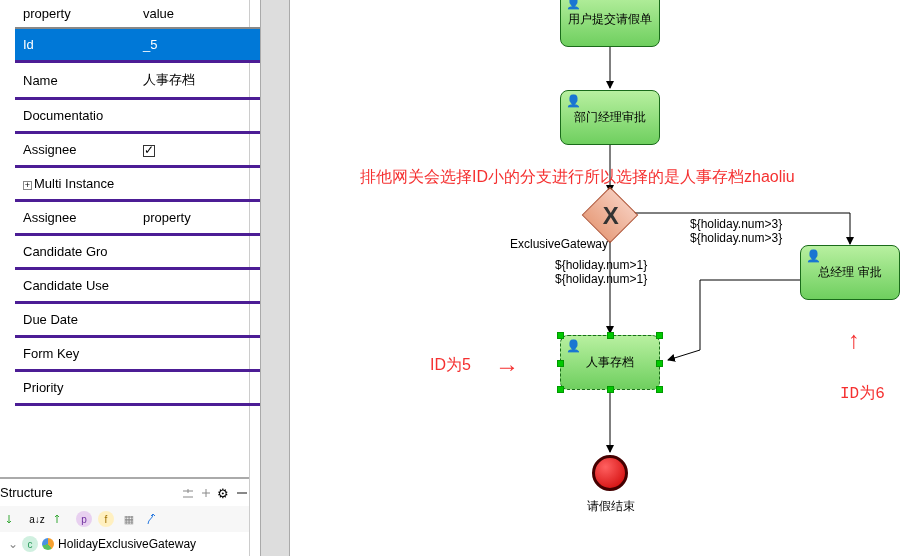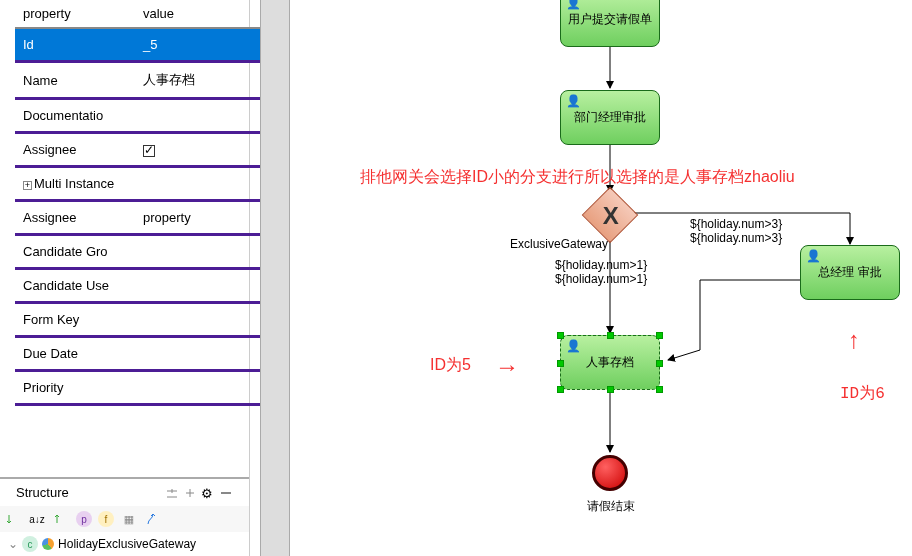--- a/index.html
+++ b/index.html
@@ -6,21 +6,21 @@
     body { font-family: "Microsoft YaHei", Arial, sans-serif; font-size: 12px; background: #fff; width: 912px; height: 556px; overflow: hidden; position: relative; display: flex; }
     .left-panel { width: 250px; background: #fff; border-right: 1px solid #ccc; display: flex; flex-direction: column; }
     .prop-table { width: 100%; border-collapse: collapse; margin-left: 15px; }
     .prop-table th { text-align: left; padding: 6px 8px; border-bottom: 2px solid #888; font-weight: normal; font-size: 13px; }
     .prop-table td { padding: 8px 8px; border-bottom: 3px solid #4c1d95; font-size: 13px; }
     .prop-table tr.selected td { background: #0078d7; color: #fff; }
     .prop-table .key-col { width: 120px; }
     .checkbox { width: 12px; height: 12px; border: 1px solid #333; display: inline-block; vertical-align: middle; position: relative; background: #fff; }
     .checkbox.checked::after { content: "✓"; position: absolute; top: -3px; left: 0; font-size: 12px; color: #000; }
     .expand-toggle { display: inline-block; width: 9px; height: 9px; border: 1px solid #888; text-align: center; line-height: 7px; font-size: 9px; margin-right: 2px; }
-    .structure-header { border-top: 2px solid #aaa; padding: 6px 16px; display: flex; justify-content: space-between; align-items: center; font-size: 13px; gap: 43px; }
+    .structure-header { border-top: 2px solid #aaa; padding: 6px 0; display: flex; justify-content: space-between; align-items: center; font-size: 13px; gap: 43px; }
     .structure-icons { display: flex; gap: 4px; }
     .mini-icon { width: 14px; height: 14px; display: inline-block; }
     .toolbar { padding: 4px; display: flex; gap: 6px; align-items: center; background: #f7f7f7; text-align: right; }
     .tool-btn { width: 18px; height: 18px; display: inline-flex; align-items: center; justify-content: center; font-size: 11px; }
     .badge { border-radius: 50%; width: 16px; height: 16px; display: inline-flex; align-items: center; justify-content: center; font-size: 10px; }
     .tree-row { padding: 4px 8px; display: flex; align-items: center; gap: 4px; font-size: 12px; }
     .right-area { flex: 1; position: relative; }
     .vsep { position: absolute; left: 10px; top: 0; bottom: 0; width: 30px; background: #ddd; border-left: 1px solid #aaa; border-right: 1px solid #aaa; }
     .canvas { position: absolute; left: 50px; top: 0; right: 0; bottom: 0; background: #fff; }
     .task { position: absolute; width: 100px; height: 55px; border: 1px solid #1a6b1a; border-radius: 8px; background: linear-gradient(#b8f0a0, #6fcf5f); display: flex; flex-direction: column; align-items: center; justify-content: center; font-size: 12px; }
@@ -74,25 +74,25 @@
         </tr>
         <tr>
           <td class="key-col"><span>Candidate Gro</span></td>
           <td></td>
         </tr>
         <tr>
           <td class="key-col"><span>Candidate Use</span></td>
           <td></td>
         </tr>
         <tr>
+          <td class="key-col"><span>Due Date</span></td>
+          <td></td>
+        </tr>
+        <tr>
           <td class="key-col"><span>Form Key</span></td>
-          <td></td>
-        </tr>
-        <tr>
-          <td class="key-col"><span>Due Date</span></td>
           <td></td>
         </tr>
         <tr>
           <td class="key-col"><span>Priority</span></td>
           <td></td>
         </tr>
       </tbody>
   </table>
 
   <div style="flex:1"></div>

